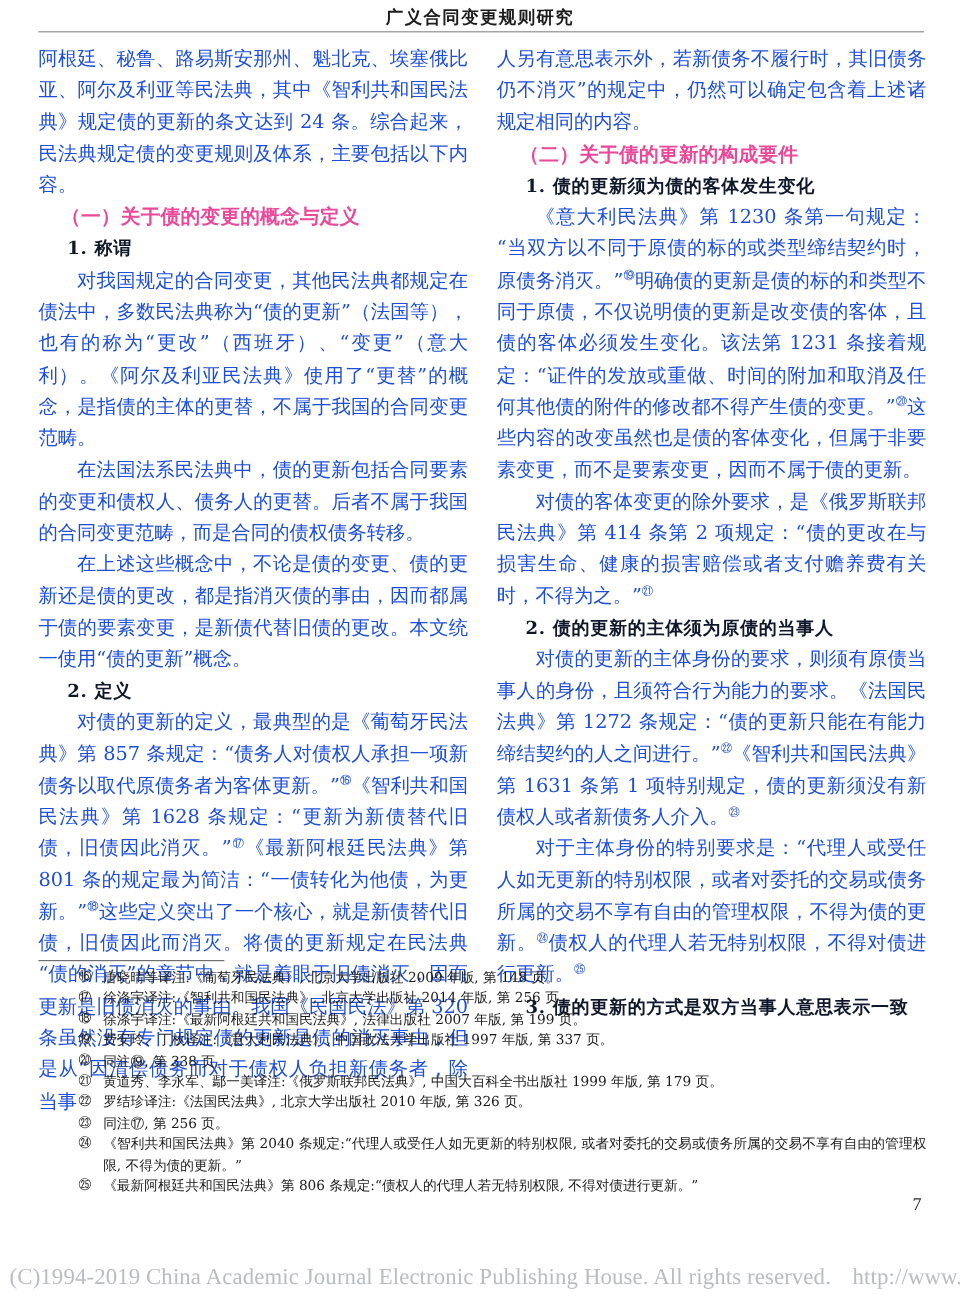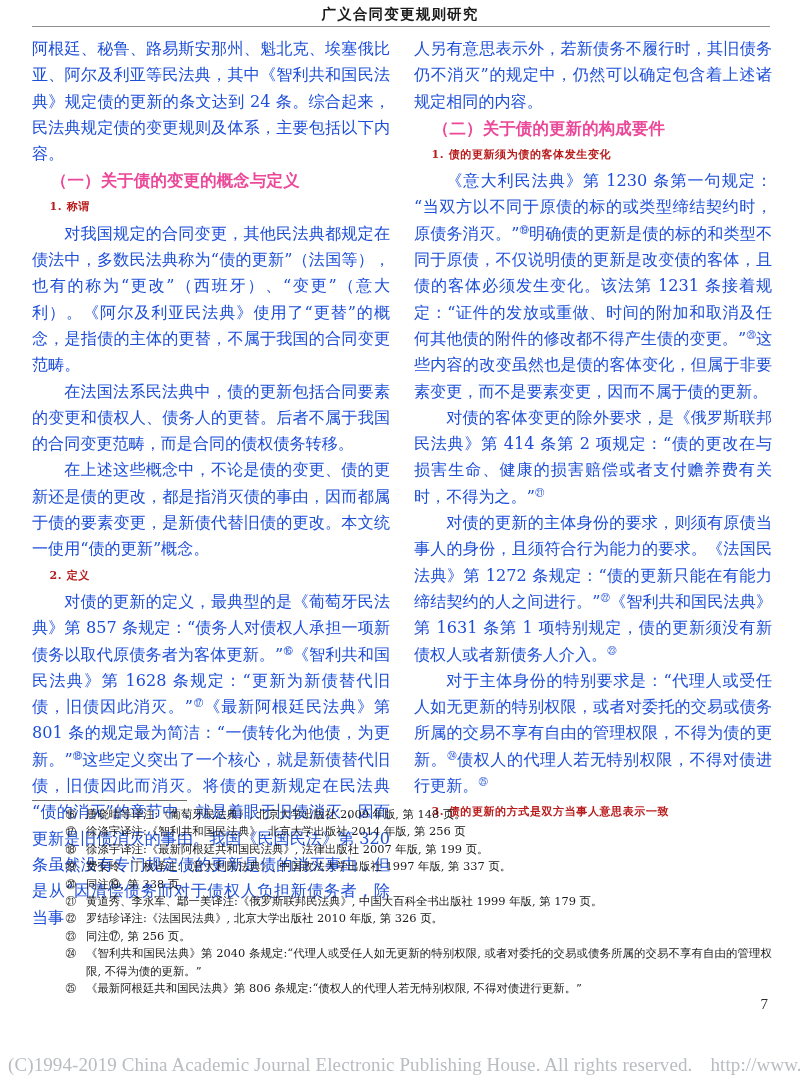--- a/index.html
+++ b/index.html
@@ -79,26 +79,26 @@
     font-size: 16.4px;
     line-height: 27px;
     font-weight: 700;
     margin: 0;
     text-indent: 1.15em;
     color: #ec4899;
     font-family: "DejaVu Sans", "Liberation Sans", sans-serif;
     letter-spacing: 0.2px;
   }
   .h-item {
-    font-size: 11px;
+    font-size: 15px;
     line-height: 26.3px;
     margin: 0;
     text-indent: 1.6em;
     font-weight: 600;
-    color: #b91c1c;
+    color: #0f172a;
     font-family: "DejaVu Serif", "Liberation Serif", serif;
     letter-spacing: 0.6px;
   }
 
   sup.fn {
     font-size: 9.4px;
     vertical-align: super;
     line-height: 0;
     font-family: "DejaVu Sans", "Liberation Sans", sans-serif;
   }
@@ -200,20 +200,21 @@
       <p class="p">人另有意思表示外，若新债务不履行时，其旧债务仍不消灭”的规定中，仍然可以确定包含着上述诸规定相同的内容。</p>
 
       <p class="h-sub">（二）关于债的更新的构成要件</p>
 
       <p class="h-item">1. 债的更新须为债的客体发生变化</p>
 
       <p class="p indent"><span>《意大利民法典》第 1230 条第一句规定：“当双方以不同于原债的标的或类型缔结契约时，原债务消灭。”</span><sup class="fn">⑲</sup><span>明确债的更新是债的标的和类型不同于原债，不仅说明债的更新是改变债的客体，且债的客体必须发生变化。该法第 1231 条接着规定：“证件的发放或重做、时间的附加和取消及任何其他债的附件的修改都不得产生债的变更。”</span><sup class="fn">⑳</sup><span>这些内容的改变虽然也是债的客体变化，但属于非要素变更，而不是要素变更，因而不属于债的更新。</span></p>
 
       <p class="p indent"><span>对债的客体变更的除外要求，是《俄罗斯联邦民法典》第 414 条第 2 项规定：“债的更改在与损害生命、健康的损害赔偿或者支付赡养费有关时，不得为之。”</span><sup class="fn">㉑</sup></p>
 
+      <p class="h-item">2. 债的更新的主体须为原债的当事人</p>
 
       <p class="p indent"><span>对债的更新的主体身份的要求，则须有原债当事人的身份，且须符合行为能力的要求。《法国民法典》第 1272 条规定：“债的更新只能在有能力缔结契约的人之间进行。”</span><sup class="fn">㉒</sup><span>《智利共和国民法典》第 1631 条第 1 项特别规定，债的更新须没有新债权人或者新债务人介入。</span><sup class="fn">㉓</sup></p>
 
       <p class="p indent"><span>对于主体身份的特别要求是：“代理人或受任人如无更新的特别权限，或者对委托的交易或债务所属的交易不享有自由的管理权限，不得为债的更新。</span><sup class="fn">㉔</sup><span>债权人的代理人若无特别权限，不得对债进行更新。</span><sup class="fn">㉕</sup></p>
 
       <p class="h-item">3. 债的更新的方式是双方当事人意思表示一致</p>
 
     </div>
   </div>
 

